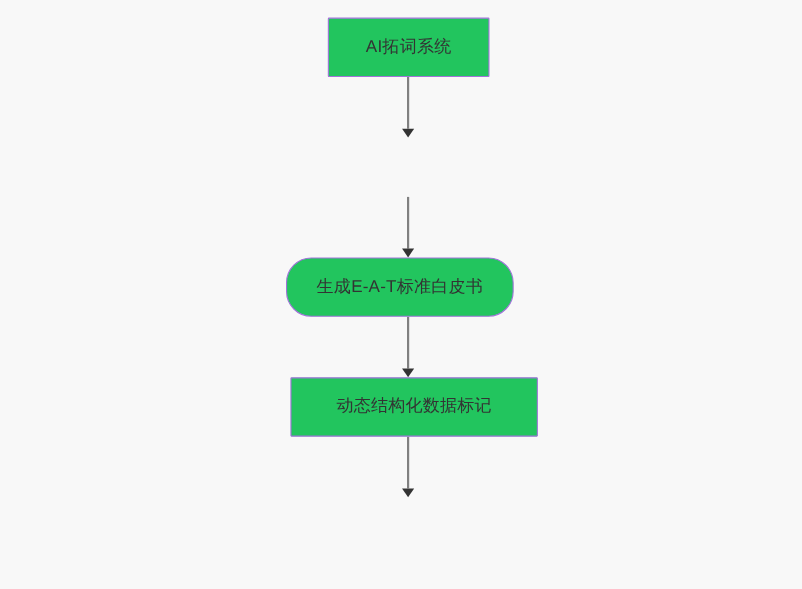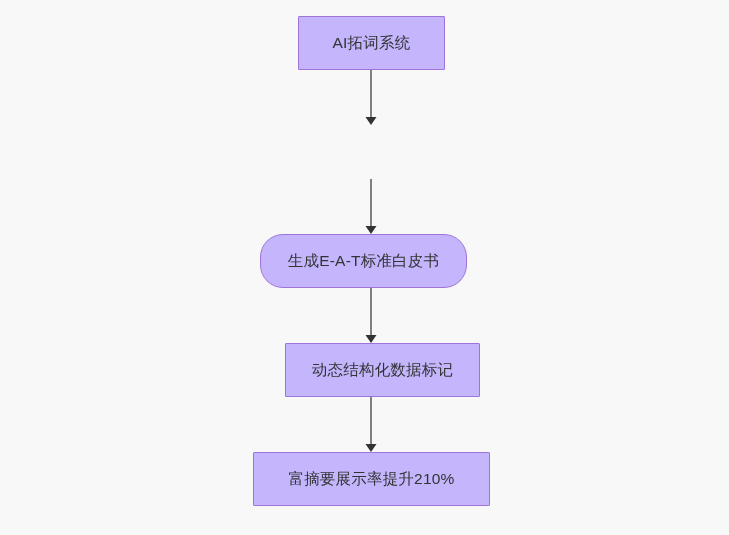--- a/index.html
+++ b/index.html
@@ -14,21 +14,21 @@
     overflow: hidden;
   }
   #flowchart {
     position: relative;
     width: 729px;
     height: 535px;
   }
   .node {
     position: absolute;
     box-sizing: border-box;
-    background: #c4b5fd;
+    background: #22c55e;
     border: 1.6px solid #9f74d9;
     border-radius: 1px;
     display: flex;
     align-items: center;
     justify-content: center;
     height: 54px;
   }
   .node-label {
     font-size: 15.5px;
     line-height: 1;
@@ -79,21 +79,18 @@
 
   <div class="node" style="left:298px; top:16px; width:147px;">
     <span class="node-label">AI拓词系统</span>
   </div>
 
 
   <div class="node" style="left:260px; top:234px; width:207px;border-radius:23px;">
     <span class="node-label">生成E-A-T标准白皮书</span>
   </div>
 
-  <div class="node" style="left:264px; top:343px; width:195px;margin-left:21px;">
+  <div class="node" style="left:264px; top:343px; width:225px;">
     <span class="node-label">动态结构化数据标记</span>
   </div>
 
-  <div class="node" style="left:253px; top:452px; width:237px;">
-    <span class="node-label">富摘要展示率提升210%</span>
-  </div>
 
 </div>
 
 </body></html>

